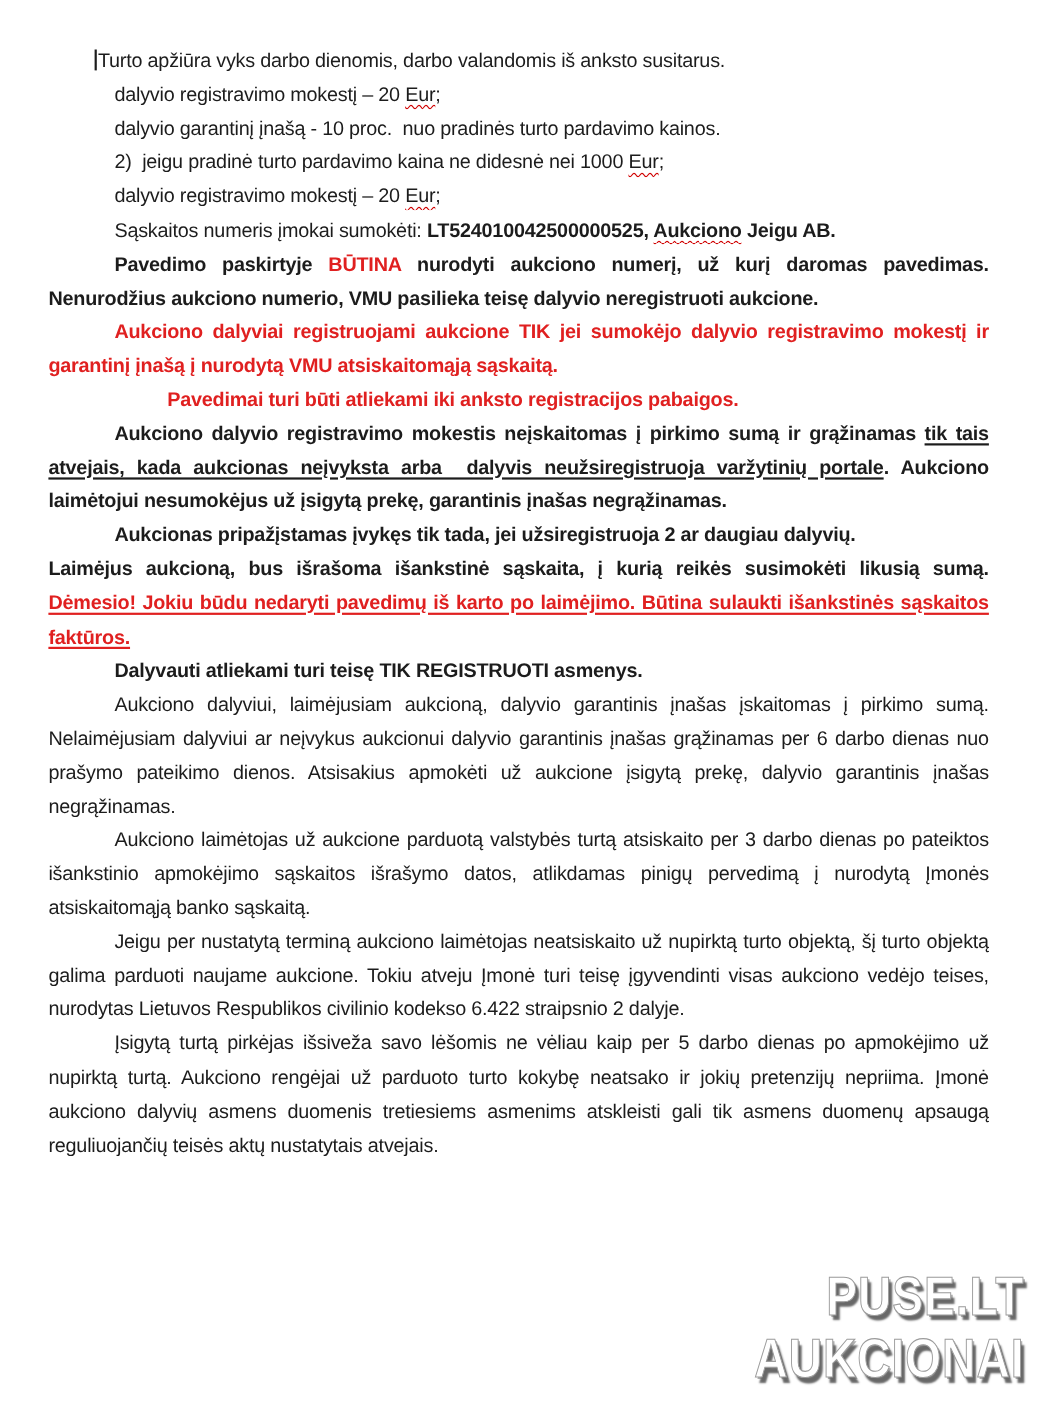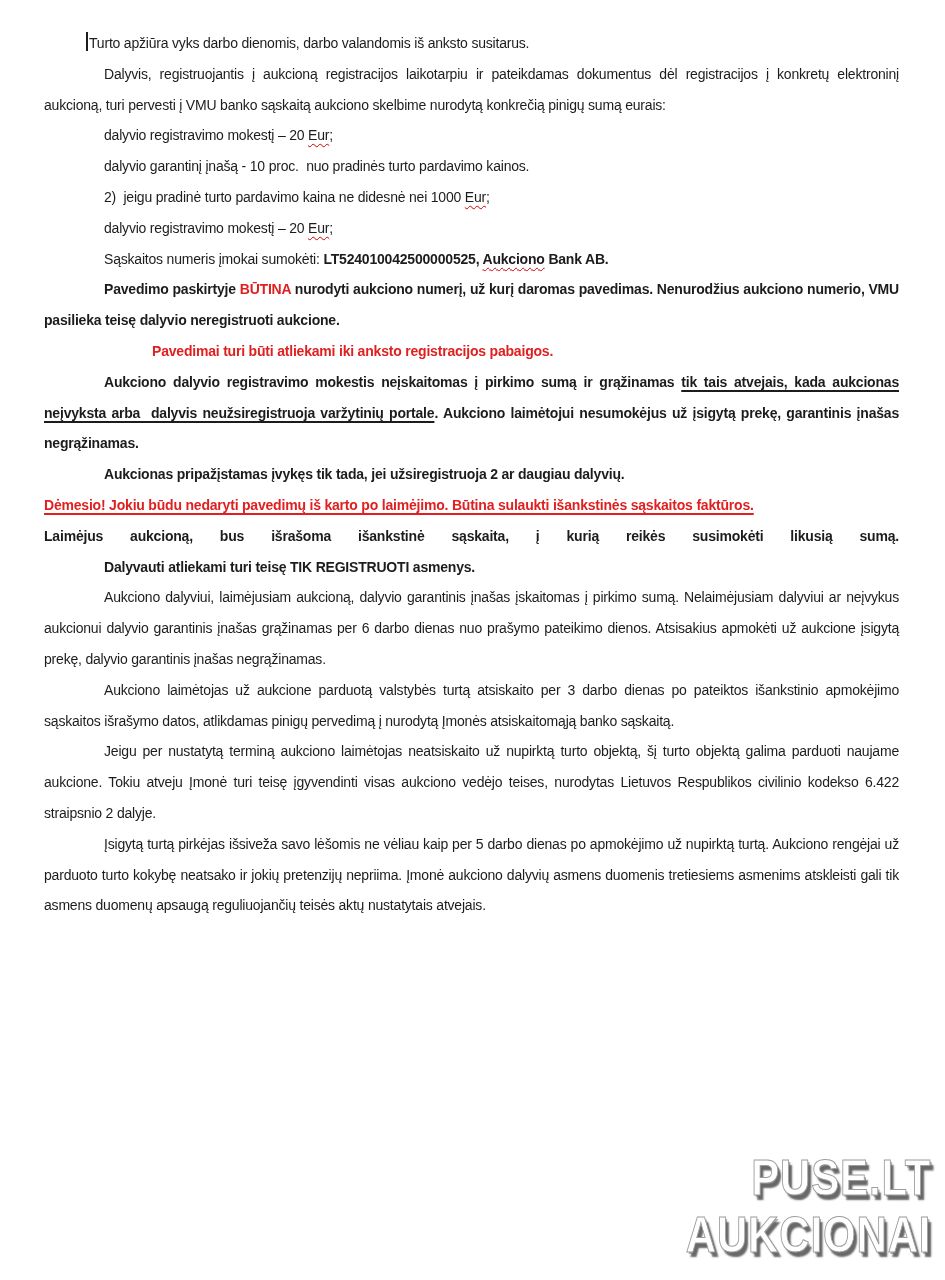--- a/index.html
+++ b/index.html
@@ -5,22 +5,22 @@
   html,body{margin:0;padding:0;background:#ffffff;}
   .page{
     position:relative;
     width:945px;height:1280px;
     background:#ffffff;
     overflow:hidden;
     font-family:"Liberation Sans",sans-serif;
   }
   .content{
     position:absolute;
-    left:44px;top:28px;width:855px;
-    font-size:14px;
+    left:44px;top:40px;width:855px;
+    font-size:18px;
     line-height:30.8px;
     letter-spacing:-0.2px;
     color:var(--ink,#1c1c1c);
   }
   .content p{
     margin:0;
     text-align:justify;
     text-indent:60px;
   }
   p.ind0{text-indent:0;}
@@ -60,46 +60,46 @@
   }
 </style>
 </head>
 <body>
 
 <div class="page">
   <div class="content">
 
     <p class="indsm"><span class="cursor"></span><span>Turto apžiūra vyks darbo dienomis, darbo valandomis iš anksto susitarus.</span></p>
 
-    <p><span>Dalyvis, registruojantis į aukcioną registracijos laikotarpiu ir pateikdamas dokumentus dėl registracijos į konkretų elektroninį aukcioną, turi pervesti į VMU banko sąskaitą aukciono skelbime nurodytą konkrečią pinigų sumą eurais:</span></p>
 
 
     <p><span>dalyvio registravimo mokestį – 20 </span><span class="sp">Eur</span><span>;</span></p>
 
     <p><span>dalyvio garantinį įnašą - 10 proc.&nbsp; nuo pradinės turto pardavimo kainos.</span></p>
 
     <p><span>2)&nbsp; jeigu pradinė turto pardavimo kaina ne didesnė nei 1000 </span><span class="sp">Eur</span><span>;</span></p>
 
     <p><span>dalyvio registravimo mokestį – 20 </span><span class="sp">Eur</span><span>;</span></p>
 
 
-    <p><span>Sąskaitos numeris įmokai sumokėti: </span><span class="b">LT524010042500000525, </span><span class="b sp">Aukciono</span><span class="b"> Bank AB.</span></p>
+    <p><span>Sąskaitos numeris įmokai sumokėti: </span><span class="b">LT524010042500000525, </span><span class="b sp">Aukciono</span><span class="b"> Jeigu AB.</span></p>
 
     <p class="b"><span>Pavedimo paskirtyje </span><span class="r">BŪTINA</span><span> nurodyti aukciono numerį, už kurį daromas pavedimas. Nenurodžius aukciono numerio, VMU pasilieka teisę dalyvio neregistruoti aukcione.</span></p>
 
+    <p class="b r"><span>Aukciono dalyviai registruojami aukcione TIK jei sumokėjo dalyvio registravimo mokestį ir garantinį įnašą į nurodytą VMU atsiskaitomąją sąskaitą.</span></p>
 
     <p class="b r indlg"><span>Pavedimai turi būti atliekami iki anksto registracijos pabaigos.</span></p>
 
     <p class="b"><span>Aukciono dalyvio registravimo mokestis neįskaitomas į pirkimo sumą ir grąžinamas </span><span class="u">tik tais atvejais, kada aukcionas neįvyksta arba&nbsp; dalyvis neužsiregistruoja varžytinių portale</span><span>. Aukciono laimėtojui nesumokėjus už įsigytą prekę, garantinis įnašas negrąžinamas.</span></p>
 
     <p class="b"><span>Aukcionas pripažįstamas įvykęs tik tada, jei užsiregistruoja 2 ar daugiau dalyvių.</span></p>
 
+    <p class="b ind0 forcejust"><span>Laimėjus aukcioną, bus išrašoma išankstinė sąskaita, į kurią reikės susimokėti likusią sumą.</span></p>
+
     <p class="b r u ind0"><span>Dėmesio! Jokiu būdu nedaryti pavedimų iš karto po laimėjimo. Būtina sulaukti išankstinės sąskaitos faktūros.</span></p>
-
-    <p class="b ind0 forcejust"><span>Laimėjus aukcioną, bus išrašoma išankstinė sąskaita, į kurią reikės susimokėti likusią sumą.</span></p>
 
     <p class="b"><span>Dalyvauti atliekami turi teisę TIK REGISTRUOTI asmenys.</span></p>
 
     <p><span>Aukciono dalyviui, laimėjusiam aukcioną, dalyvio garantinis įnašas įskaitomas į pirkimo sumą. Nelaimėjusiam dalyviui ar neįvykus aukcionui dalyvio garantinis įnašas grąžinamas per 6 darbo dienas nuo prašymo pateikimo dienos. Atsisakius apmokėti už aukcione įsigytą prekę, dalyvio garantinis įnašas negrąžinamas.</span></p>
 
     <p><span>Aukciono laimėtojas už aukcione parduotą valstybės turtą atsiskaito per 3 darbo dienas po pateiktos išankstinio apmokėjimo sąskaitos išrašymo datos, atlikdamas pinigų pervedimą į nurodytą Įmonės atsiskaitomąją banko sąskaitą.</span></p>
 
     <p><span>Jeigu per nustatytą terminą aukciono laimėtojas neatsiskaito už nupirktą turto objektą, šį turto objektą galima parduoti naujame aukcione. Tokiu atveju Įmonė turi teisę įgyvendinti visas aukciono vedėjo teises, nurodytas Lietuvos Respublikos civilinio kodekso 6.422 straipsnio 2 dalyje.</span></p>
 
     <p><span>Įsigytą turtą pirkėjas išsiveža savo lėšomis ne vėliau kaip per 5 darbo dienas po apmokėjimo už nupirktą turtą. Aukciono rengėjai už parduoto turto kokybę neatsako ir jokių pretenzijų nepriima. Įmonė aukciono dalyvių asmens duomenis tretiesiems asmenims atskleisti gali tik asmens duomenų apsaugą reguliuojančių teisės aktų nustatytais atvejais.</span></p>

